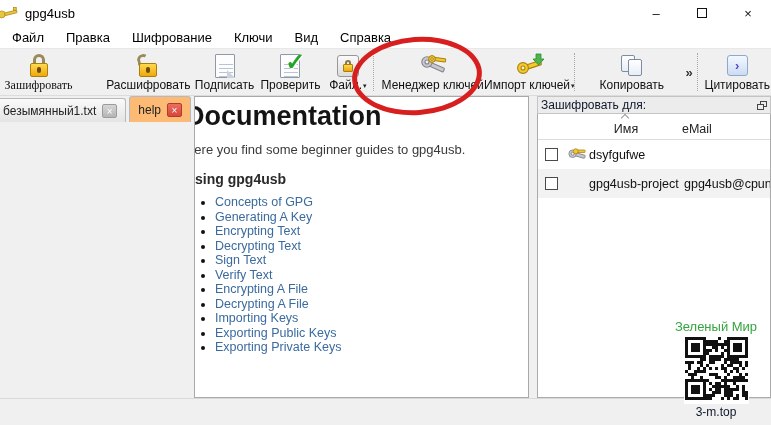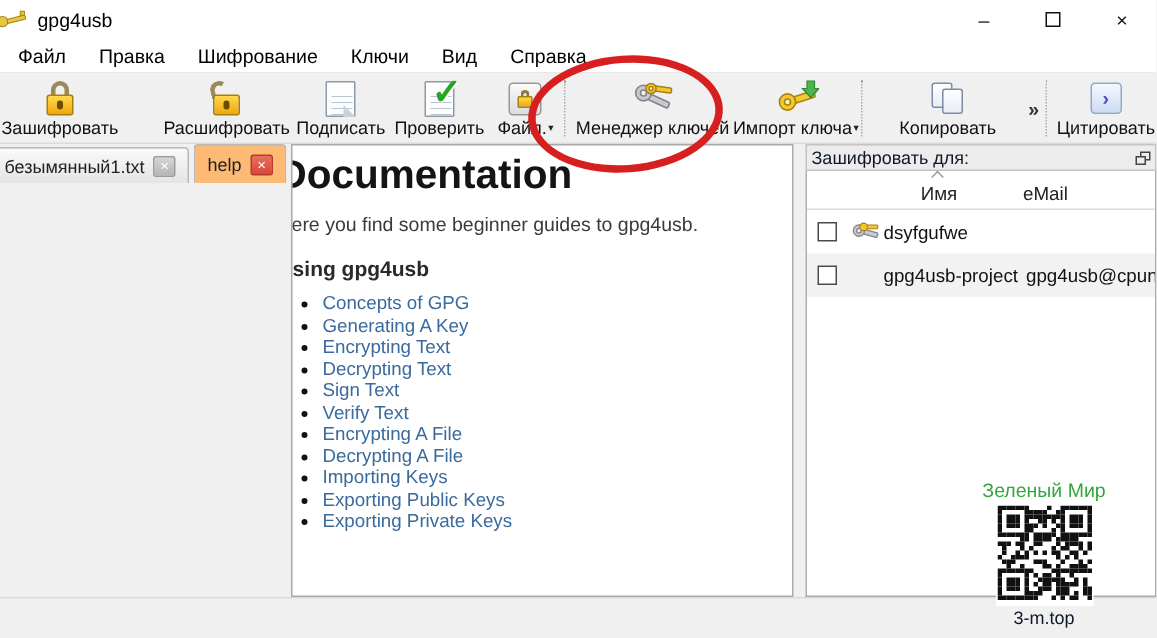--- a/index.html
+++ b/index.html
@@ -90,21 +90,21 @@
   .kt-row.alt { background:#f2f2f2; }
   .kt-check { width:13px; height:13px; border:1px solid #4a4a4a; background:#fff; flex:0 0 auto; }
   .kt-iconslot { width:22px; margin-left:9px; display:flex; align-items:center; }
   .kt-name { width:95px; white-space:nowrap; overflow:hidden; }
   .kt-mail { flex:1; white-space:nowrap; overflow:hidden; }
 
   
   .statusbar { height:27px; background:#f0f0f0; border-top:1px solid #d9d9d9; }
 
   
-  .watermark { position:absolute; right:20px; bottom:6px; width:110px; text-align:center; z-index:60; pointer-events:none;margin-top:20px; }
+  .watermark { position:absolute; right:0; bottom:6px; width:110px; text-align:center; z-index:60; pointer-events:none;margin-top:20px; }
   .wm-top { color:#35a53f; font-size:13px; margin-bottom:2px; }
   .wm-bottom { color:#0f172a; font-size:12px; margin-top:1px; }
   .wm-qr { display:inline-block; background:#fff; padding:1px; }
 </style>
 </head>
 <body>
 
 <div class="titlebar">
   <svg class="app-icon" viewBox="0 0 32 22">
     <g stroke="#a9820c" stroke-width="1" fill="#e8c63f">
@@ -127,21 +127,21 @@
   <span class="menu-item">Файл</span>
   <span class="menu-item">Правка</span>
   <span class="menu-item">Шифрование</span>
   <span class="menu-item">Ключи</span>
   <span class="menu-item">Вид</span>
   <span class="menu-item">Справка</span>
 </div>
 
 <div class="toolbar">
 
-  <div class="tb-btn" style="width:82px;">
+  <div class="tb-btn" style="width:82px;font-family:Liberation Serif, serif;">
     <span class="tb-icon">
         <span class="lock">
           <span class="shackle"></span>
           <span class="lock-body"></span>
           <span class="keyhole"></span>
         </span>
       </span>
     <span class="tb-label">Зашифровать</span>
   </div>
 
@@ -210,21 +210,21 @@
     <span class="tb-icon">
       <svg width="30" height="26" viewBox="0 0 30 26">
         <g stroke="#a9820c" stroke-width="1.1" fill="#f6ca2e">
           <rect x="12" y="12" width="15" height="4.4" rx="1" transform="rotate(-18 12 12)"></rect>
           <circle cx="9" cy="15" r="5.4"></circle>
           <circle cx="9" cy="15" r="2" fill="#fff3c4"></circle>
         </g>
         <path d="M22 1 h5 v5 h3 l-5.5 6 -5.5 -6 h3 z" fill="#4cb54c" stroke="#2f8a2f" stroke-width="0.8"></path>
       </svg>
     </span>
-    <span class="tb-label"><span>Импорт ключа</span><span class="dd-arrow">▾</span></span>
+    <span class="tb-label"><span>Импорт ключей</span><span class="dd-arrow">▾</span></span>
   </div>
 
   <div class="tb-sep"></div>
 
   <div class="tb-btn" style="width:108px;">
     <span class="tb-icon">
         <span class="copy-ic">
           <i class="c1"></i>
           <i class="c2"></i>
         </span>

